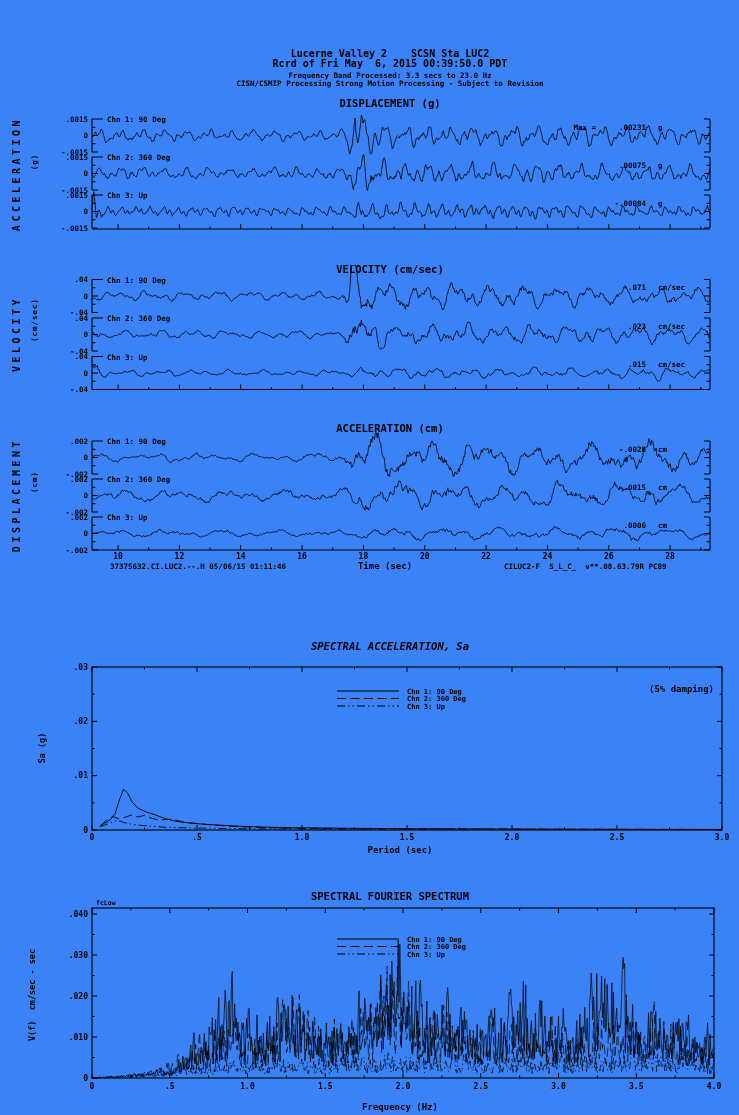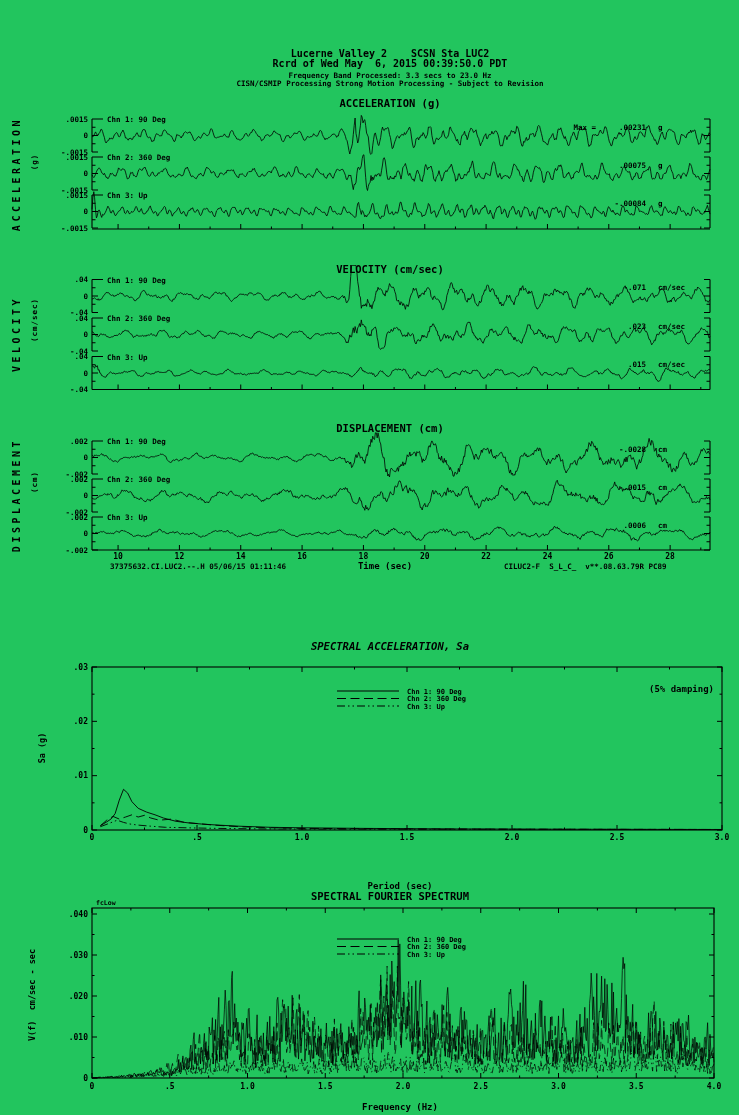--- a/index.html
+++ b/index.html
@@ -1,58 +1,58 @@
 <!DOCTYPE html>
 <html><head>
 <meta charset="utf-8">
 <style>
   html,body{margin:0;padding:0;background:#fff;}
-  .page{position:relative;width:739px;height:1115px;background:#22c55e;overflow:hidden;
+  .page{position:relative;width:739px;height:1115px;background:#3b82f6;overflow:hidden;
         font-family:"DejaVu Sans Mono",monospace;color:#000;}
   .abs{position:absolute;white-space:pre;color:#000;}
   .ctr{transform:translateX(-50%);}
   .rgt{transform:translateX(-100%);}
   .vtext{position:absolute;white-space:pre;transform:translate(-50%,-50%) rotate(-90deg);}
   .f10b{font:700 10px "DejaVu Sans Mono",monospace;}
   .f105b{font:700 10.5px "DejaVu Sans Mono",monospace;}
   .f75b{font:700 7.5px "DejaVu Sans Mono",monospace;}
   .f9b{font:700 9px "DejaVu Sans Mono",monospace;}
   .f85b{font:700 8.5px "DejaVu Sans Mono",monospace;}
   .ls{letter-spacing:3.5px;}
   .ls1{letter-spacing:1px;}
   .plot-svg{position:absolute;left:0;top:0;}
 </style>
 </head>
 <body>
 
 <div class="page">
 
   <div class="abs ctr f10b" style="left:390px;top:48px;">Lucerne Valley 2    SCSN Sta LUC2</div>
-  <div class="abs ctr f10b" style="left:390px;top:58px;">Rcrd of Wed May  6, 2015 00:39:50.0 PDT</div>
+  <div class="abs ctr f10b" style="left:390px;top:58px;">Rcrd of Fri May  6, 2015 00:39:50.0 PDT</div>
   <div class="abs ctr f75b" style="left:390px;top:70.5px;text-align:right;">Frequency Band Processed: 3.3 secs to 23.0 Hz</div>
   <div class="abs ctr f75b" style="left:390px;top:79px;">CISN/CSMIP Processing Strong Motion Processing - Subject to Revision</div>
 
-  <div class="abs ctr f105b" style="left:390px;top:97px;">ACCELERATION (g)</div>
+  <div class="abs ctr f105b" style="left:390px;top:97px;">DISPLACEMENT (g)</div>
   <div class="abs ctr f105b" style="left:390px;top:263px;text-align:right;">VELOCITY (cm/sec)</div>
-  <div class="abs ctr f105b" style="left:390px;top:422px;">DISPLACEMENT (cm)</div>
+  <div class="abs ctr f105b" style="left:390px;top:422px;">ACCELERATION (cm)</div>
 
   <div class="vtext f10b ls" style="left:16px;top:174px;">ACCELERATION</div>
   <div class="vtext f75b ls1" style="left:34px;top:162px;">(g)</div>
   <div class="vtext f10b ls" style="left:16px;top:334px;">VELOCITY</div>
   <div class="vtext f75b ls1" style="left:34px;top:320px;">(cm/sec)</div>
   <div class="vtext f10b ls" style="left:16px;top:495px;">DISPLACEMENT</div>
   <div class="vtext f75b ls1" style="left:34px;top:482px;">(cm)</div>
 
   <div class="abs ctr f9b" style="left:385px;top:561px;">Time (sec)</div>
   <div class="abs f75b" style="left:110px;top:562px;">37375632.CI.LUC2.--.H 05/06/15 01:11:46</div>
   <div class="abs f75b" style="left:504px;top:562px;text-align:right;">CILUC2-F  S_L_C_  v**.08.63.79R PC89</div>
 
   <div class="abs ctr f105b" style="left:390px;top:640px;font-style:italic;">SPECTRAL ACCELERATION, Sa</div>
   <div class="abs rgt f9b" style="left:714px;top:684px;">(5% damping)</div>
-  <div class="abs ctr f9b" style="left:400px;top:845px;margin-top:36px;">Period (sec)</div>
+  <div class="abs ctr f9b" style="left:400px;top:845px;">Period (sec)</div>
   <div class="vtext f85b" style="left:42px;top:748px;">Sa (g)</div>
 
   <div class="abs ctr f105b" style="left:390px;top:890px;">SPECTRAL FOURIER SPECTRUM</div>
   <div class="abs ctr f9b" style="left:400px;top:1102px;">Frequency (Hz)</div>
   <div class="vtext f85b" style="left:32px;top:995px;">V(f)  cm/sec - sec</div>
 
   <svg class="plot-svg" width="739" height="1115" viewBox="0 0 739 1115">
       <line x1="92" y1="119" x2="92" y2="152" stroke="#000000" stroke-width="1.1"></line>
       <line x1="92" y1="119" x2="103" y2="119" stroke="#000000" stroke-width="1"></line>
       <line x1="92" y1="127.25" x2="95.5" y2="127.25" stroke="#000000" stroke-width="1"></line>

